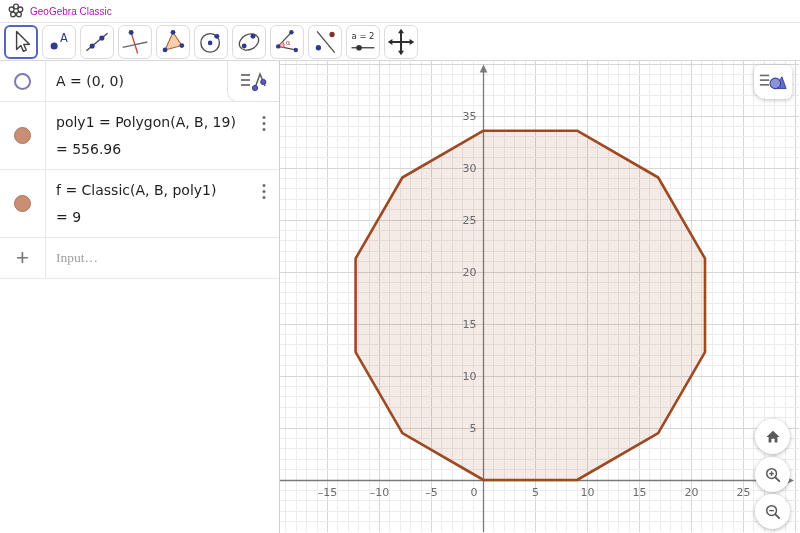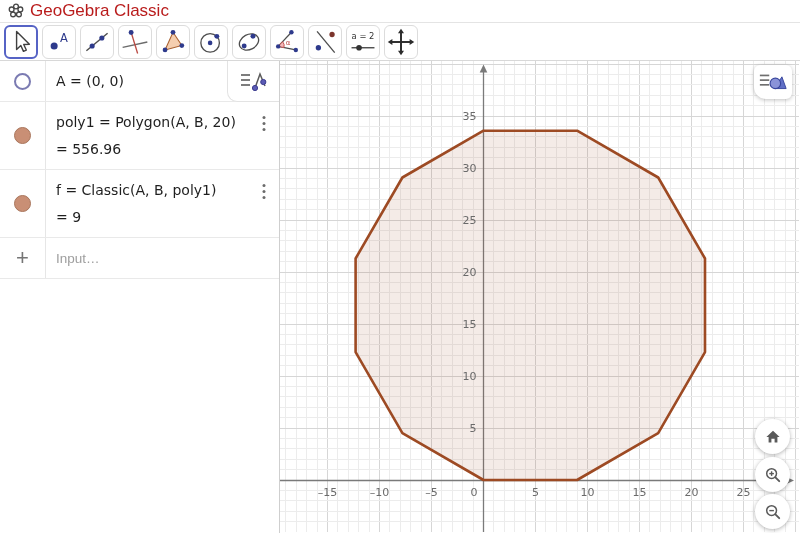--- a/index.html
+++ b/index.html
@@ -4,21 +4,21 @@
 <style>
   * { box-sizing: border-box; margin: 0; padding: 0; }
   html,body { width:800px; height:533px; overflow:hidden; background:#fff;
               font-family:"Liberation Sans", sans-serif; }
   .app { width:800px; height:533px; display:flex; flex-direction:column; background:#fff; }
 
   
   .titlebar { height:23px; flex:0 0 23px; border-bottom:1px solid #e4e4e4;
               display:flex; align-items:center; padding-left:8px; gap:6px; background:#fff; }
   .titlebar .logo svg { width:16px; height:16px; display:block; }
-  .titlebar .title { font-size:17px; color:#b91c1c; }
+  .titlebar .title { font-size:10px; color:#a21caf; }
 
   
   .toolbar { height:38px; flex:0 0 38px; border-bottom:1px solid #d8d8d8;
              display:flex; align-items:center; padding-left:4px; gap:4px; background:#fff; }
   .tool-btn { width:34px; height:34px; background:#fff; border:1px solid #dcdcdc;
               border-radius:6px; display:flex; align-items:center; justify-content:center;
               padding:0; cursor:pointer; }
   .tool-btn.selected { border:2px solid #5663c5; }
   .tool-btn svg { width:30px; height:30px; display:block; }
 
@@ -37,21 +37,21 @@
   .row-content { flex:1; display:flex; flex-direction:column; justify-content:center;
                  gap:9px; padding:11px 2px 11px 10px; }
   .expr { font-family:"DejaVu Sans", sans-serif; font-size:14px; color:#1f1f1f;
           line-height:18px; white-space:nowrap; }
   .kebab { width:30px; flex:0 0 30px; background:none; border:none; cursor:pointer;
            display:flex; justify-content:center; align-items:flex-start; padding-top:13px; }
   .input-row { display:flex; height:41px; border-bottom:1px solid #e9e9e9; align-items:stretch; }
   .plus { font-size:22px; color:#757575; line-height:1; font-weight:300; }
   .input-area { flex:1; display:flex; align-items:center; padding-left:10px; }
   .input-area input { border:none; outline:none; font-size:13.5px; width:95%;
-                      font-family:Liberation Sans, sans-serif; color:#7f1d1d; background:transparent; }
+                      font-family:Liberation Serif, serif; color:#7f1d1d; background:transparent; }
   .input-area input::placeholder { color:#9e9e9e; }
   .algebra-stylebar { position:absolute; top:0; right:0; width:52px; height:41px; background:#fff;
                       border-left:1px solid #e3e3e3; border-bottom:1px solid #e3e3e3;
                       border-bottom-left-radius:10px; display:flex; align-items:center;
                       justify-content:center; cursor:pointer; }
   .algebra-stylebar svg { width:36px; height:32px; }
 
   
   .graphics { flex:1; position:relative; background:#fff; overflow:hidden; }
   #gfx { position:absolute; left:0; top:0; }
@@ -187,21 +187,21 @@
             </div>
             <div class="row-content">
               <div class="expr">A = (0, 0)</div>
             </div>
           </div>
           <div class="alg-row">
             <div class="col-toggle">
               <span class="vis-circle shown" style="background: rgb(201, 143, 117);"></span>
             </div>
             <div class="row-content">
-              <div class="expr">poly1 = Polygon(A, B, 20)</div>
+              <div class="expr">poly1 = Polygon(A, B, 19)</div>
               <div class="expr">= 556.96</div>
             </div>
             <button class="kebab">
               <svg viewBox="0 0 6 18" width="6" height="18">
                 <circle cx="3" cy="2.5" r="1.5" fill="#6b6b6b"></circle>
                 <circle cx="3" cy="8.5" r="1.5" fill="#6b6b6b"></circle>
                 <circle cx="3" cy="14.5" r="1.5" fill="#6b6b6b"></circle>
               </svg>
             </button>
           </div>

